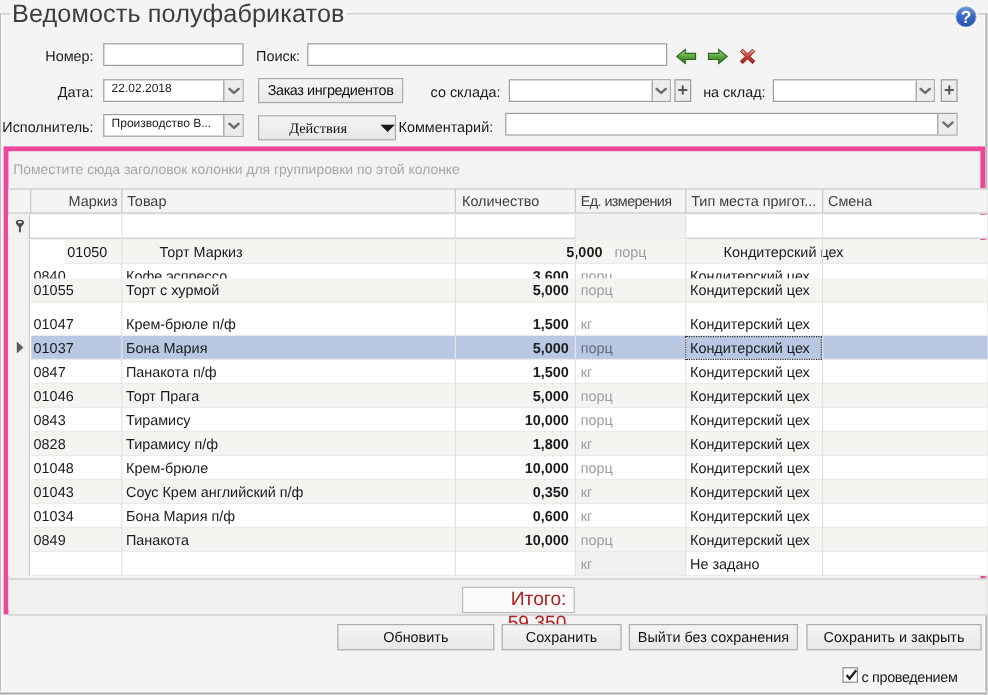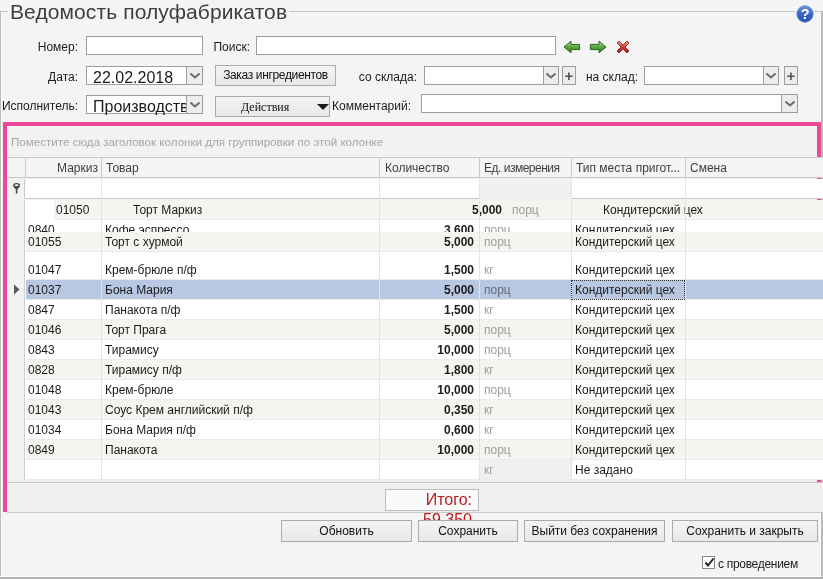--- a/index.html
+++ b/index.html
@@ -1,21 +1,21 @@
 <!DOCTYPE html>
 <html><head>
 <meta charset="utf-8">
 <style>
 * { margin:0; padding:0; box-sizing:border-box; }
 html,body { width:823px; height:579px; overflow:hidden; }
 body { font-family:"Liberation Sans", sans-serif; background:#f4f4f4; position:relative; color:#1b1b1b; }
 .abs { position:absolute; }
 .lbl { position:absolute; font-size:12px; color:#1b1b1b; text-align:right; white-space:nowrap; }
 .inp { position:absolute; background:#fff; border:1px solid #9d9d9d; }
-.combo { position:absolute; background:#fff; border:1px solid #9d9d9d; font-size:16px; }
+.combo { position:absolute; background:#fff; border:1px solid #9d9d9d; font-size:10px; }
 .combo .txt { position:absolute; left:6px; top:2px; white-space:nowrap; }
 .vbtn { position:absolute; right:0; top:0; bottom:0; background:#ececec; border-left:1px solid #9d9d9d; }
 .vbtn svg { position:absolute; left:50%; top:50%; transform:translate(-50%,-50%); }
 .plus { position:absolute; background:#ececec; border:1px solid #9d9d9d; color:#555; font-size:15px; font-weight:bold; text-align:center; line-height:17px; }
 .btn { position:absolute; background:linear-gradient(#f4f4f4,#e8e8e8); border:1px solid #ababab; font-size:12px; color:#111; text-align:center; }
 .hdrcell { position:absolute; font-size:12px; color:#404040; white-space:nowrap; }
 .colline { position:absolute; width:1px; background:#e3e3e3; }
 .row { position:absolute; left:19px; width:797px; height:20px; border-bottom:1px solid #ebebeb; font-size:12px; }
 .row span { position:absolute; top:3px; white-space:nowrap; }
 .c1 { left:2px; }

